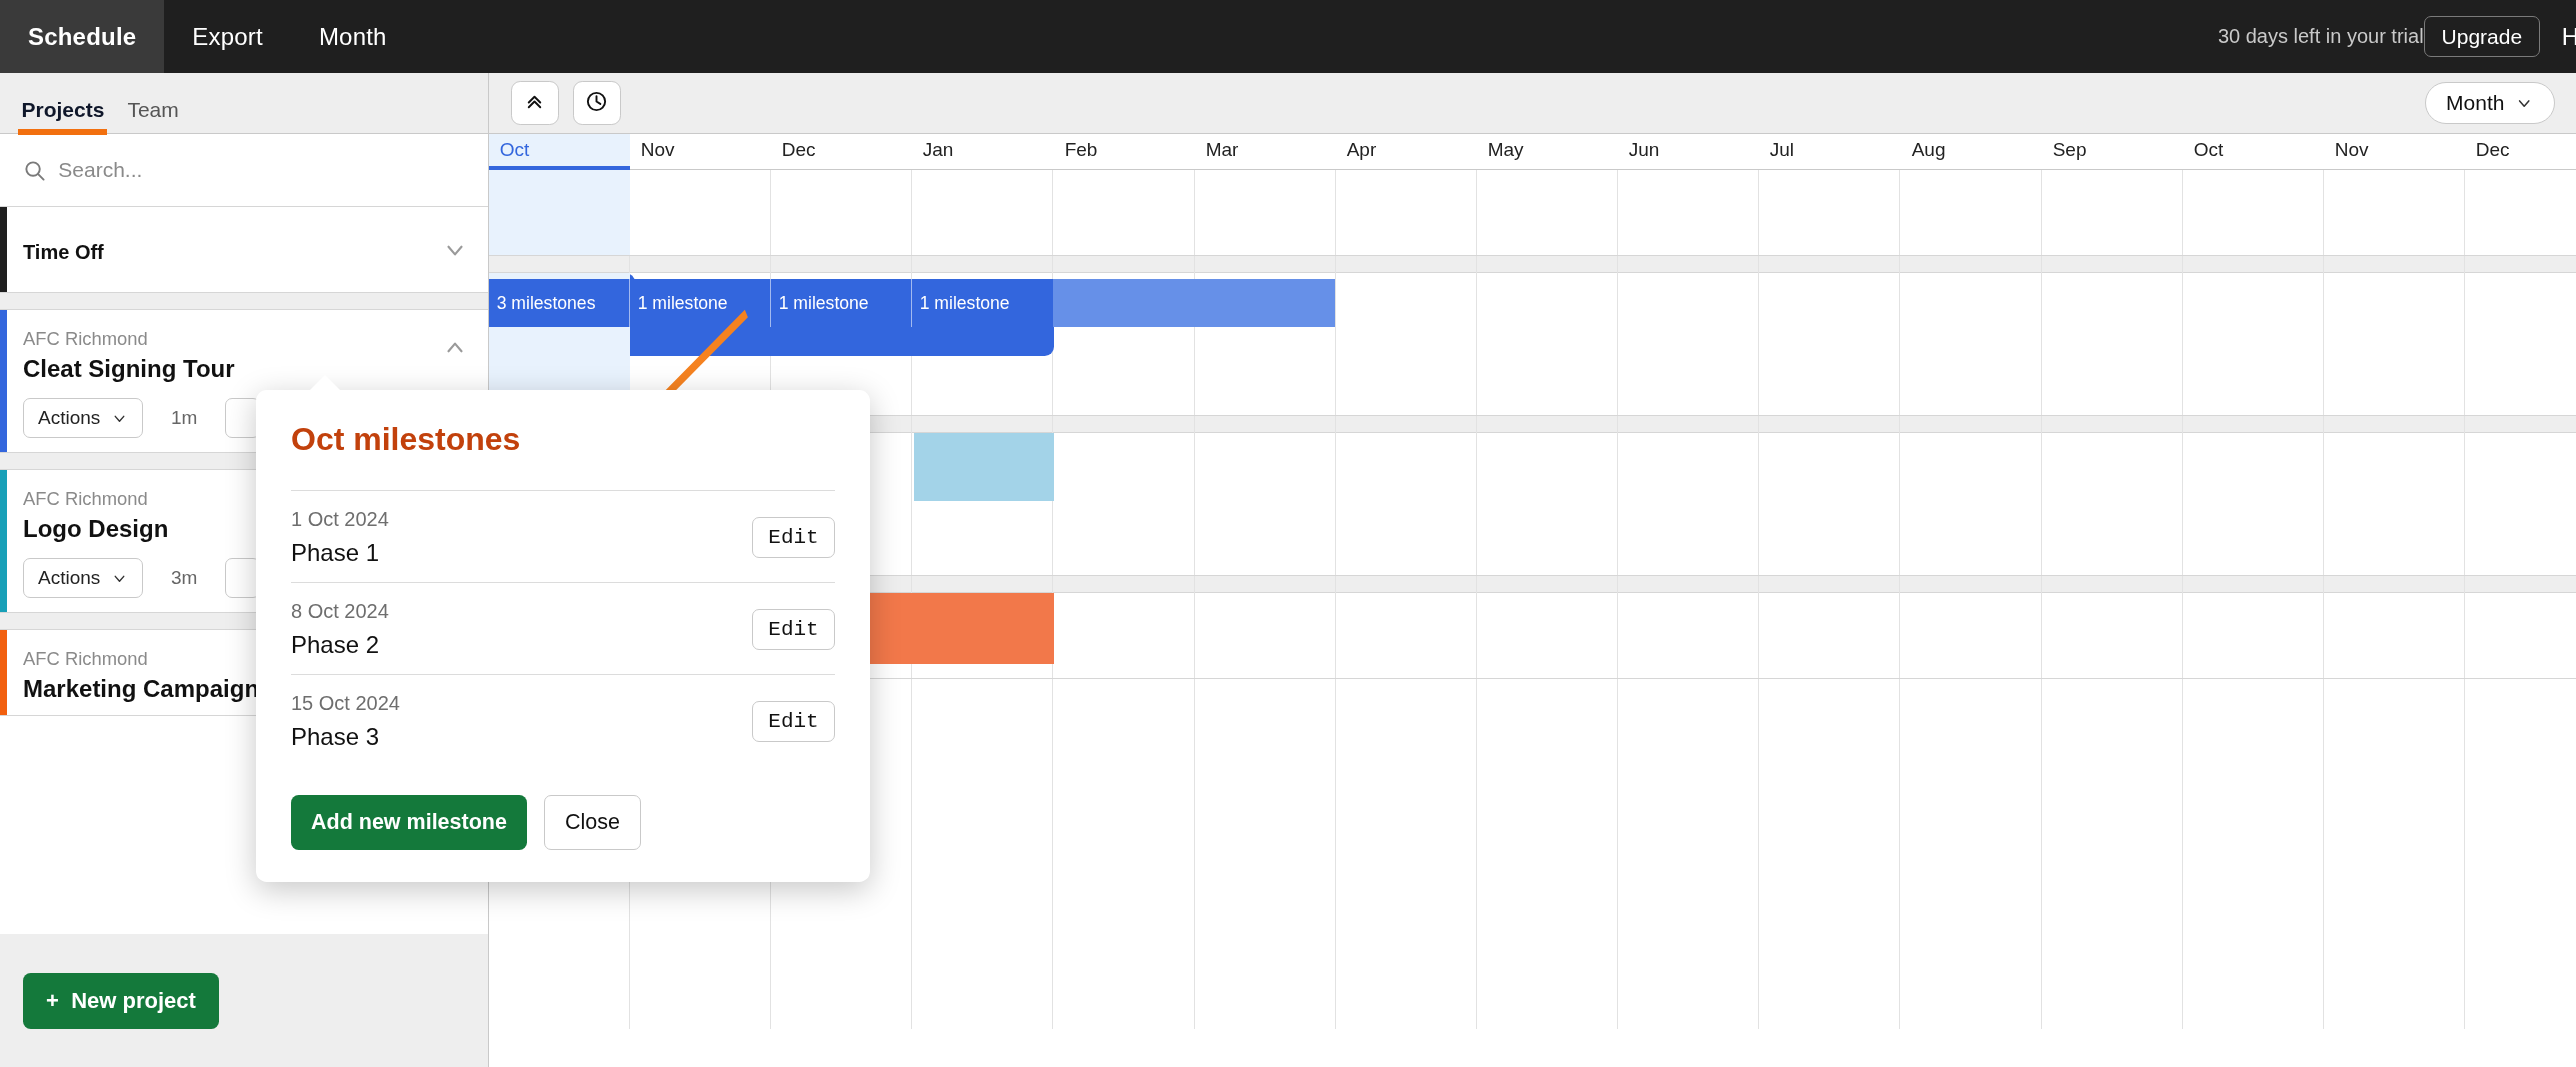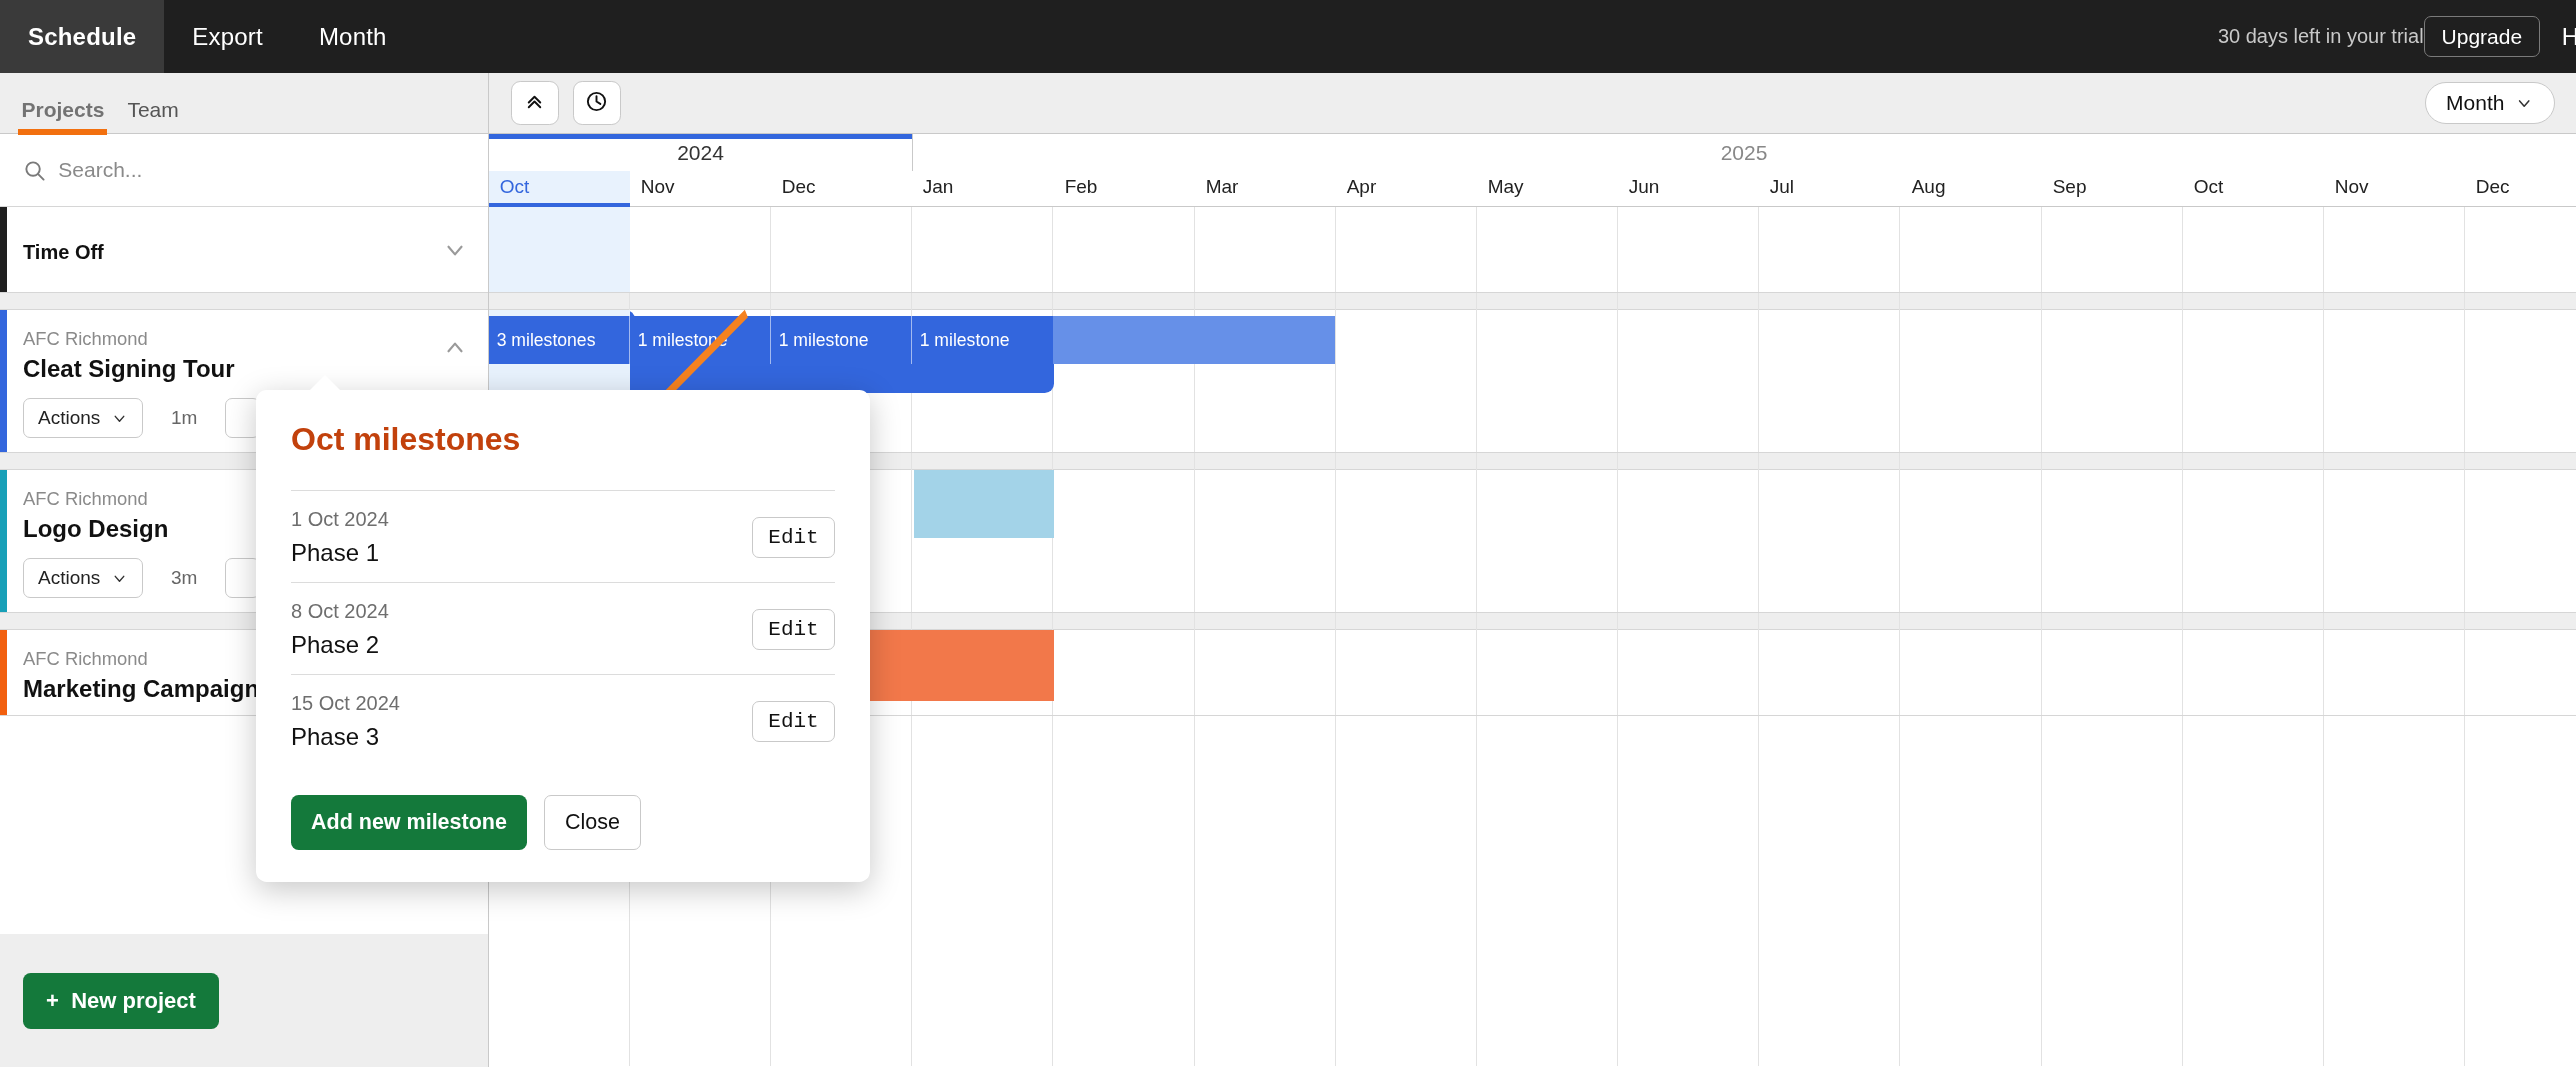--- a/index.html
+++ b/index.html
@@ -44,21 +44,21 @@
   }
   .tabs-bar {
     height: 61px; background: #eeeeee; display: flex; align-items: flex-end;
     border-bottom: 1.5px solid #c9c9c9; position: relative;
   }
   .tab {
     font-size: 21px; color: #555; padding: 0 0 10.7px 0; margin-left: 23px;
     position: relative;
   }
   .tab:first-child { margin-left: 21.5px; }
-  .tab.active { color: #737373; font-weight: 700; }
+  .tab.active { color: #0f172a; font-weight: 700; }
   .tab.active::after {
     content: ""; position: absolute; left: -3.1px; right: -3.1px; bottom: -1.5px;
     height: 5.4px; background: #f2700f;
   }
 
   .search-row {
     height: 73px; display: flex; align-items: center; gap: 12.3px;
     padding: 0 23px; border-bottom: 1.5px solid #d6d6d6; background:#fff;
   }
   .search-icon { width: 23px; height: 23px; flex: 0 0 auto; }
@@ -340,29 +340,20 @@
         </span>
       </button>
       <button class="month-select">
         <span>Month</span>
         <svg width="18.4" height="18.4" viewBox="0 0 24 24" fill="none" stroke="#333" stroke-width="2">
           <polyline points="6,9 12,16 18,9" stroke-linecap="round" stroke-linejoin="round"></polyline>
         </svg>
       </button>
     </div>
 
-    <div class="year-row">
-      <div class="year-cell" style="left:0px; width:424px;">
-        <div class="year-accent"></div>
-        <span>2024</span>
-      </div>
-      <div class="year-cell y2025" style="left:424px; width:1662px;">
-        <span>2025</span>
-      </div>
-    </div>
 
     <div class="month-row" id="month-row">
         <div class="month-cell current" style="left: 0px; width: 141px;">Oct</div>
         <div class="month-cell" style="left: 141px; width: 141px;">Nov</div>
         <div class="month-cell" style="left: 282px; width: 141px;">Dec</div>
         <div class="month-cell" style="left: 423px; width: 141px;">Jan</div>
         <div class="month-cell" style="left: 565px; width: 141px;">Feb</div>
         <div class="month-cell" style="left: 706px; width: 141px;">Mar</div>
         <div class="month-cell" style="left: 847px; width: 141px;">Apr</div>
         <div class="month-cell" style="left: 988px; width: 141px;">May</div>

